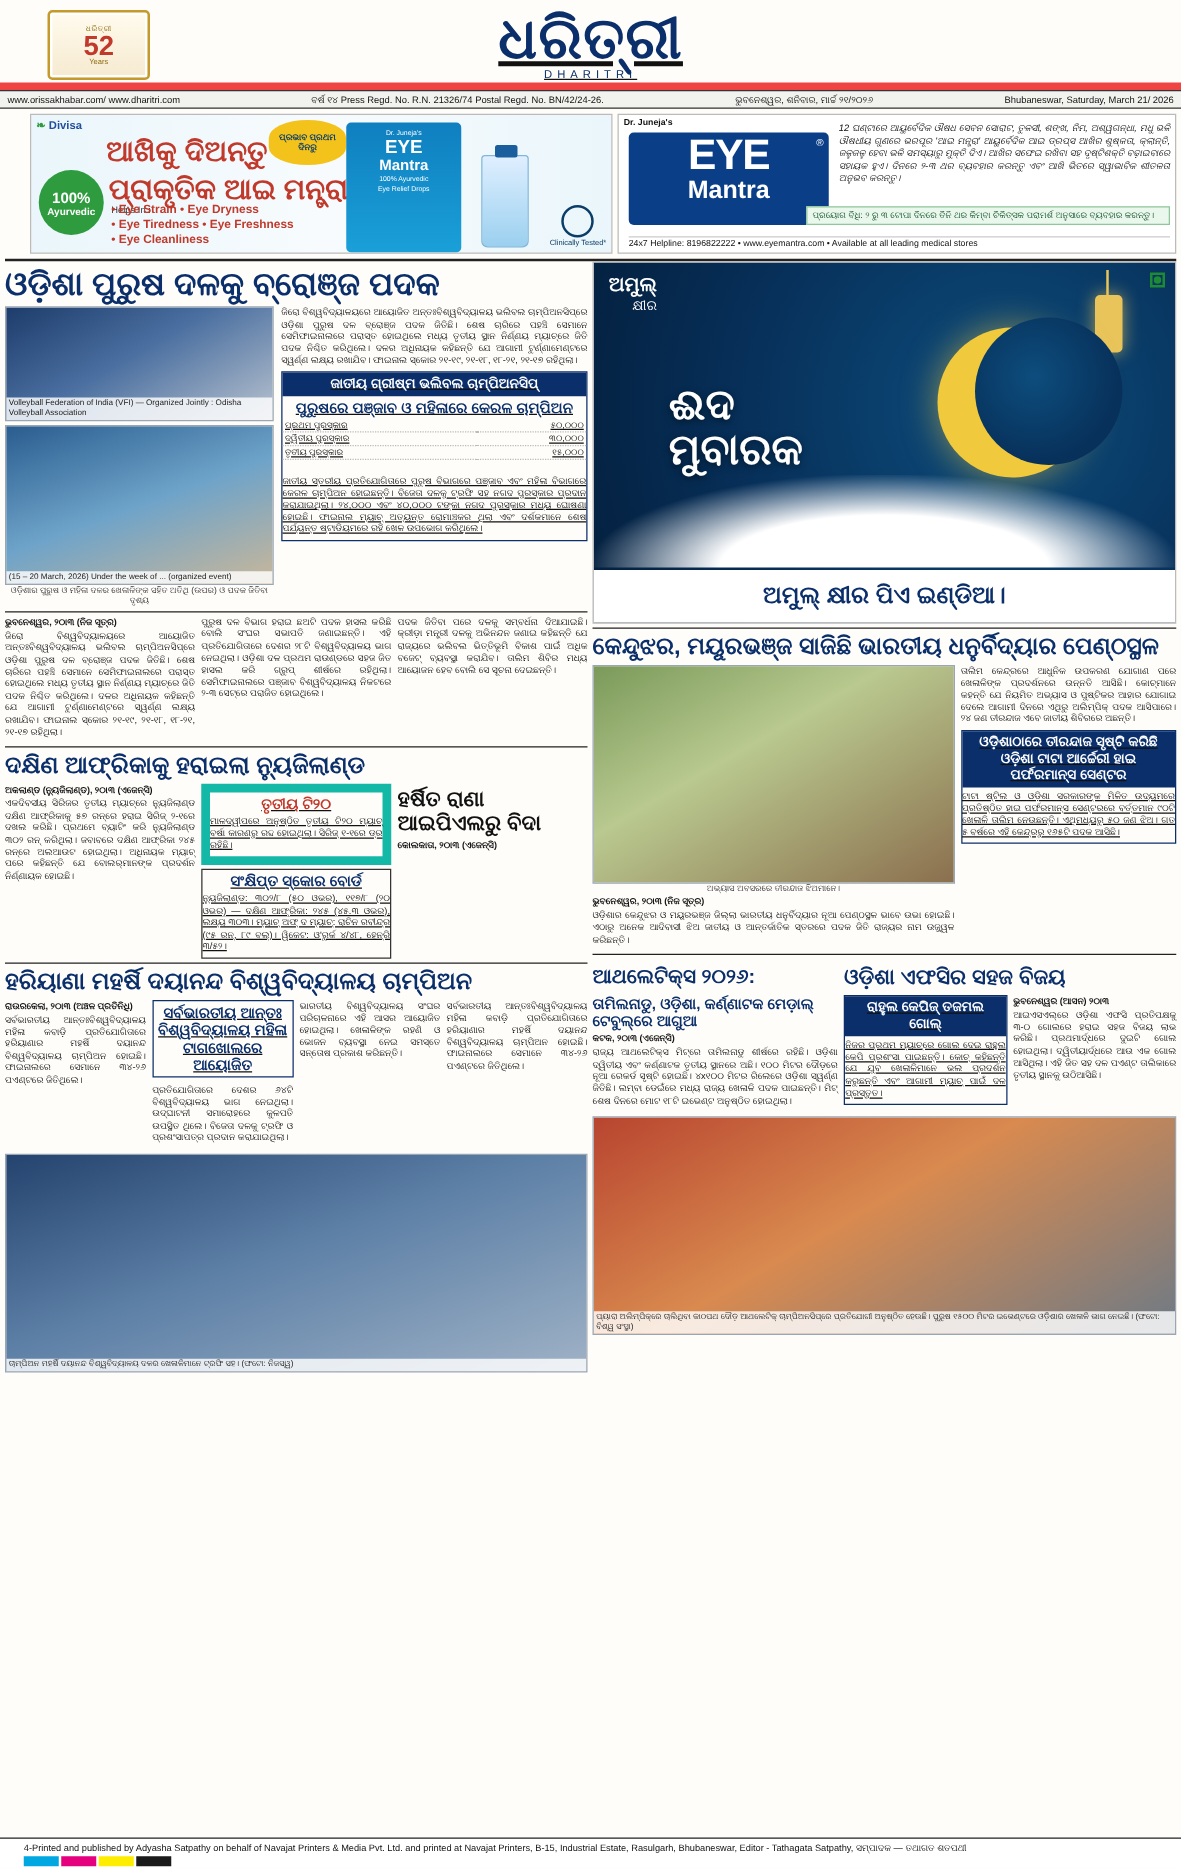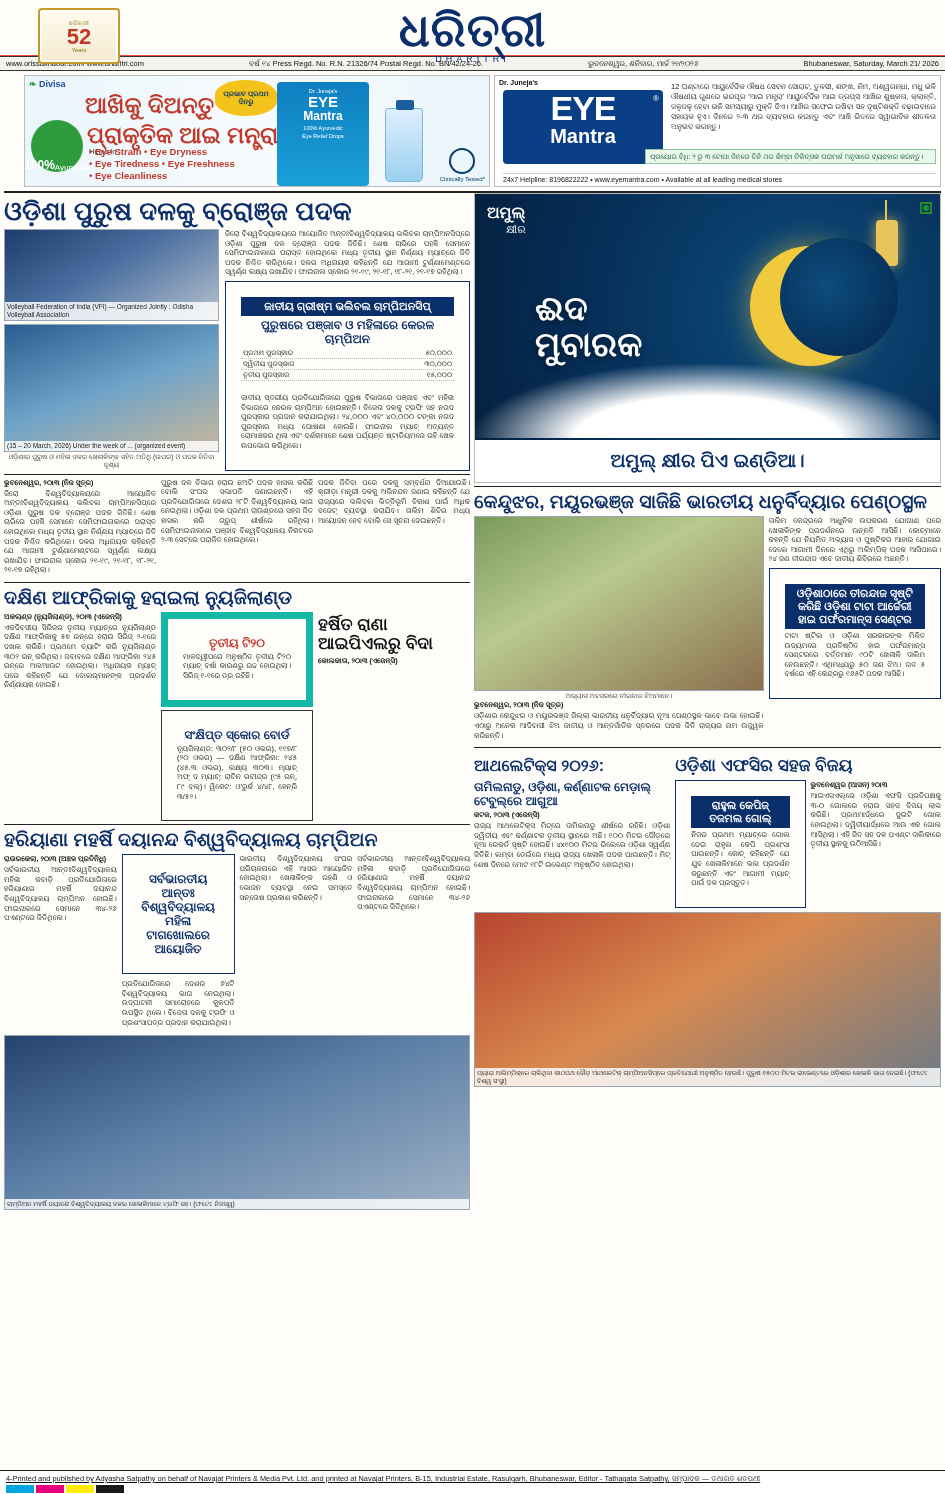--- a/index.html
+++ b/index.html
@@ -7,21 +7,21 @@
   body {
     width: 945px; height: 1494px;
     background: #fffdf8;
     font-family: "Liberation Sans", sans-serif;
     color: #111;
     overflow: hidden;
   }
   .page { position: relative; width:945px; height:1494px; background:#fffdfa; }
 
   
-  .masthead { position:relative; height:56px; border-bottom:1px solid #ef4444; }
+  .masthead { position:relative; height:72px; border-bottom:6px solid #ef4444;text-decoration:underline; }
   .badge {
     position:absolute; left:38px; top:8px; width:82px; height:56px;
     border:2px solid #c49a2a; border-radius:4px;
     background:linear-gradient(#fffbee,#f6ead0);
     display:flex; flex-direction:column; align-items:center; justify-content:center;
     box-shadow:0 0 0 2px #fff inset;
   }
   .badge .sm { font-size:6px; color:#8c6a10; letter-spacing:.5px;}
   .badge .num { font-size:22px; font-weight:bold; color:#c0392b; line-height:20px; }
   .badge .yr { font-size:6px; color:#8c6a10; }
@@ -50,22 +50,22 @@
   .divisa .leaf { color:#2e9b3f; }
   .ad-left .hl1 {
     position:absolute; left:60px; top:16px; font-size:23px; font-weight:bold; color:#c0392b;
     letter-spacing:0px;
   }
   .ad-left .hl2 {
     position:absolute; left:62px; top:46px; font-size:23px; font-weight:bold; color:#c0392b;
   }
   .ayur {
     position:absolute; left:6px; bottom:14px; width:52px; height:52px; border-radius:50%;
-    background:#2e9b3f; color:#fff; display:flex; flex-direction:row;
-    align-items:flex-end; justify-content:center; font-size:8px; font-weight:normal; text-align:center;
+    background:#2e9b3f; color:#fff; display:flex; flex-direction:column;
+    align-items:center; justify-content:center; font-size:8px; font-weight:bold; text-align:center;
   }
   .ayur b { font-size:12px; }
   .ad-left .helps { position:absolute; left:64px; bottom:30px; font-size:7.5px; color:#333; }
   .ad-left .bullets {
     position:absolute; left:64px; bottom:4px; font-size:9.5px; color:#c0392b; font-weight:bold;
     line-height:12px; width:250px;
   }
   .pack {
     position:absolute; right:120px; top:6px; width:92px; height:104px;
     background:linear-gradient(180deg,#0f7fc0,#1aa0d8);
@@ -92,21 +92,21 @@
   .ad-right .hdr { position:absolute; left:4px; top:3px; font-size:7px; font-weight:bold; color:#111; }
   .eyemantra {
     position:absolute; left:8px; top:14px; width:160px; height:74px;
     background:#0a3f88; color:#fff; border-radius:4px; text-align:center;
   }
   .eyemantra .e { font-size:34px; font-weight:bold; letter-spacing:-1px; line-height:36px; }
   .eyemantra .m { font-size:20px; font-weight:bold; line-height:20px; }
   .eyemantra .r { position:absolute; right:4px; top:4px; font-size:8px; }
   .ad-right .odia-copy {
     position:absolute; left:176px; top:6px; right:4px; font-size:7.5px; line-height:10px;
-    text-align:justify; color:#111;
+    text-align:justify; color:#111;font-style:italic;
   }
   .ad-right .greenbar {
     position:absolute; left:150px; bottom:22px; right:4px; background:#e9f7ec;
     border:1px solid #8fc79c; font-size:7px; padding:2px 4px; line-height:9px; color:#14522a;
   }
   .ad-right .footline {
     position:absolute; left:8px; bottom:3px; right:4px; font-size:7px; color:#111;
     border-top:1px solid #ccc; padding-top:2px;
   }
 
@@ -182,30 +182,30 @@
     background:radial-gradient(ellipse at 50% 100%, #ffffff 40%, rgba(255,255,255,0) 72%);
   }
   .amul .tag {
     position:absolute; left:0; right:0; bottom:0; height:42px; background:#fff;
     color:#0b2f6b; font-size:19px; font-weight:bold; display:flex; align-items:center; justify-content:center;
   }
   .veg { position:absolute; right:8px; top:8px; width:12px; height:12px; border:2px solid #1f8a34; }
   .veg i{ display:block; width:6px;height:6px;border-radius:50%;background:#1f8a34;margin:1px auto;}
 
   
-  .boxed { border:1px solid #333; padding:15px; }
+  .boxed { border:1px solid #333; padding:0;text-decoration:underline; }
   .redbox { border:7px solid #14b8a6; }
   .bluebox { border:1px solid #0b2f6b; }
 
   .figcap { font-size:6.8px; line-height:8.4px; text-align:center; color:#333; margin-top:1px; }
 
   
   .footer {
     position:absolute; bottom:0; left:0; right:0; border-top:1px solid #222;
-    font-size:7.4px; padding:3px 6px 1px; background:#fff;text-decoration:underline;
+    font-size:7.4px; padding:3px 19px 1px; background:#fff;
   }
   .cmyk { display:flex; gap:2px; margin-top:2px; }
   .cmyk i { width:28px; height:8px; display:block; }
 
   .tbl { width:100%; border-collapse:collapse; font-size:7px; }
   .tbl td { border-bottom:1px dotted #bbb; padding:1px 2px; }
 </style>
 </head>
 <body>
 

